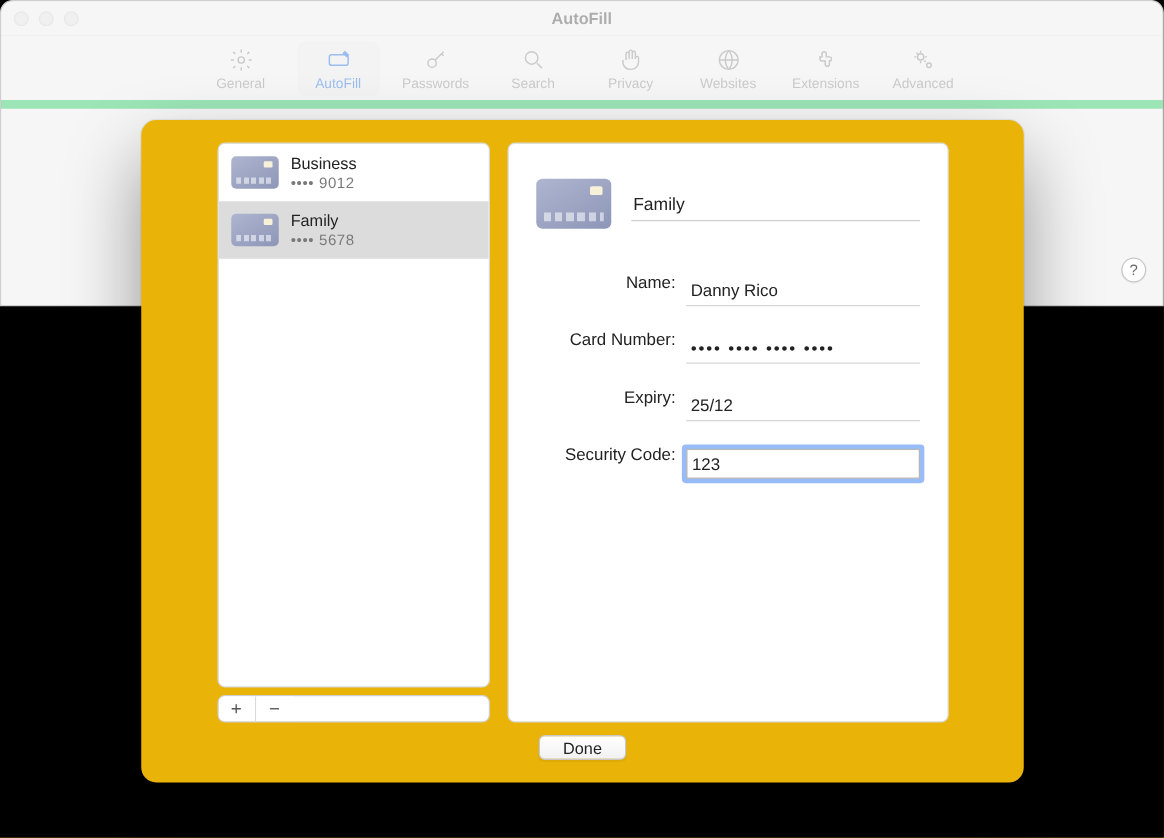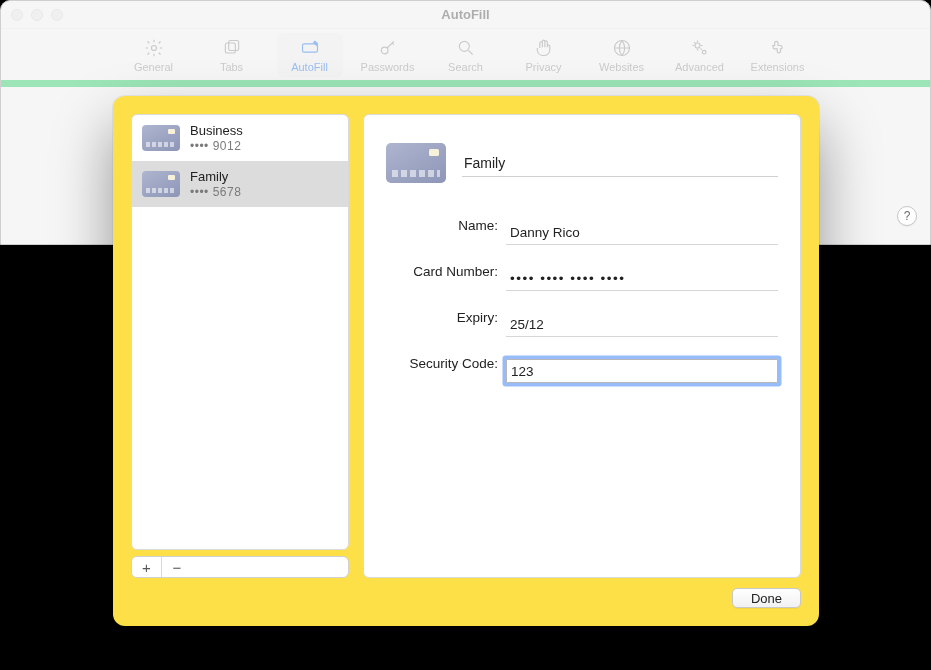--- a/index.html
+++ b/index.html
@@ -75,26 +75,26 @@
     display: flex; align-items: center; justify-content: center;
     box-shadow: 0 1px 1px rgba(0,0,0,0.05);
     z-index: 5;
   }
 
   
   .sheet {
     position: absolute;
     left: 113px; top: 96px;
     width: 706px; height: 530px;
-    background: #fde047;
+    background: #eab308;
     border-radius: 12px;
     box-shadow: 0 30px 60px rgba(0,0,0,0.4), 0 0 0 1px rgba(0,0,0,0.05);
     padding: 18px;
     z-index: 10;
-    display: flex; flex-direction: column;
+    display: flex; flex-direction: column; align-items: center;
   }
   .sheet-body {
     flex: 1;
     display: flex; gap: 14px;
     min-height: 0;
   }
 
   
   .card-list {
     width: 218px;
@@ -256,29 +256,20 @@
   <div class="toolbar">
     <div class="toolbar-item">
       <span class="ticon">
         <svg viewBox="0 0 24 24">
             <circle cx="12" cy="12" r="3"></circle>
             <path d="M12 2v3M12 19v3M4.2 4.2l2.1 2.1M17.7 17.7l2.1 2.1M2 12h3M19 12h3M4.2 19.8l2.1-2.1M17.7 6.3l2.1-2.1"></path>
           </svg>
       </span>
       <span>General</span>
     </div>
-    <div class="toolbar-item">
-      <span class="ticon">
-        <svg viewBox="0 0 24 24">
-            <rect x="4" y="6" width="12" height="12" rx="2"></rect>
-            <rect x="8" y="3" width="12" height="12" rx="2"></rect>
-          </svg>
-      </span>
-      <span>Tabs</span>
-    </div>
     <div class="toolbar-item selected">
       <span class="ticon">
         <svg viewBox="0 0 24 24">
             <rect x="3" y="7" width="18" height="10" rx="2"></rect>
             <path d="M16 5l4 4"></path>
             <path d="M18 3l4 4-2 2-4-4z" fill="currentColor" stroke="none"></path>
           </svg>
       </span>
       <span>AutoFill</span>
     </div>
@@ -313,34 +304,34 @@
         <svg viewBox="0 0 24 24">
             <circle cx="12" cy="12" r="9"></circle>
             <path d="M3 12h18M12 3a14 14 0 0 1 0 18M12 3a14 14 0 0 0 0 18"></path>
           </svg>
       </span>
       <span>Websites</span>
     </div>
     <div class="toolbar-item">
       <span class="ticon">
         <svg viewBox="0 0 24 24">
+            <path d="M5 9h3V6a2 2 0 0 1 4 0v3h3a2 2 0 0 1 0 4v0h0v3a2 2 0 0 1-4 0v-3H8a2 2 0 0 1 0-4"></path>
+          </svg>
+      </span>
+      <span>Extensions</span>
+    </div>
+    <div class="toolbar-item">
+      <span class="ticon">
+        <svg viewBox="0 0 24 24">
             <circle cx="9" cy="9" r="3"></circle>
             <circle cx="17" cy="17" r="2.2"></circle>
             <path d="M9 3v2M9 13v2M3 9h2M13 9h2M5 5l1.4 1.4M12.6 12.6L14 14"></path>
           </svg>
       </span>
       <span>Advanced</span>
-    </div>
-    <div class="toolbar-item">
-      <span class="ticon">
-        <svg viewBox="0 0 24 24">
-            <path d="M5 9h3V6a2 2 0 0 1 4 0v3h3a2 2 0 0 1 0 4v0h0v3a2 2 0 0 1-4 0v-3H8a2 2 0 0 1 0-4"></path>
-          </svg>
-      </span>
-      <span>Extensions</span>
     </div>
   </div>
   <div class="subbar"></div>
 </div>
 
 <div class="help-btn">?</div>
 
 <div class="sheet">
   <div class="sheet-body">
     <div style="display:flex;flex-direction:column;">

